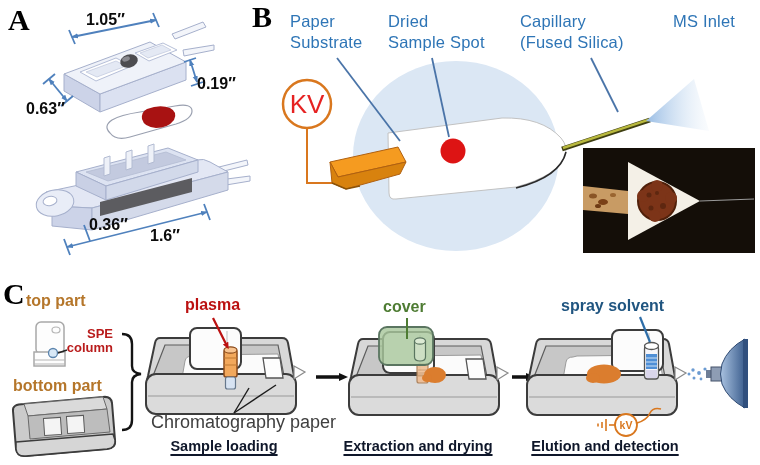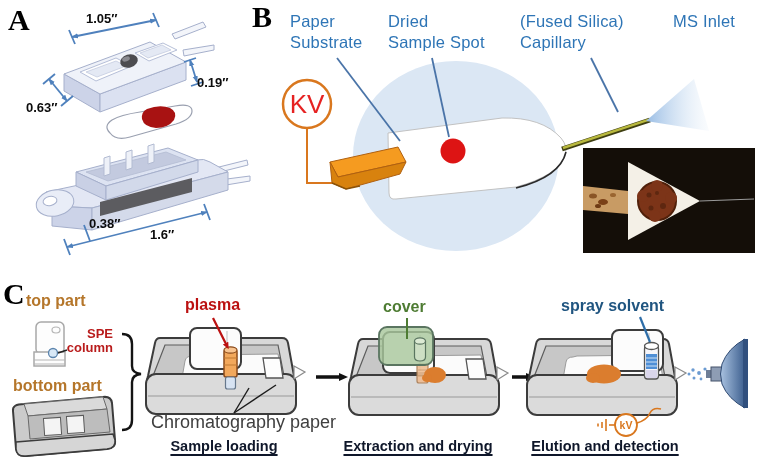--- a/index.html
+++ b/index.html
@@ -2,21 +2,21 @@
 <html style="--callout_blue: #2e75b6; --dim_blue: #4f81bd; --kv_red: #e62222; --kv_orange: #d9771e; --part_brown: #b5762a; --plasma_red: #bb1111; --cover_green: #4e7c33; --solvent_blue: #205580; --stain_orange: #db7d2e; --sample_red: #dd1414; --sample_dark_red: #a81212; --cover_fill: #a8c79c; --solvent_fill: #4f8fd6;"><head>
 <meta charset="utf-8">
 <style>
 *{margin:0;padding:0;box-sizing:border-box}
 body{background:#fff}
 #fig{position:relative;width:760px;height:465px;background:#fff;overflow:hidden;
      font-family:"Liberation Sans",sans-serif;color:#111}
 .abs{position:absolute}
 .panel-letter{font-family:"Liberation Serif",serif;font-weight:bold;font-size:30px;color:#000;line-height:1}
 .callout{color:var(--callout_blue);font-size:16.5px;line-height:21px;font-weight:500;letter-spacing:.2px;white-space:nowrap}
-.dim{font-weight:bold;font-size:13px;color:#0c0c0c;white-space:nowrap}
+.dim{font-weight:bold;font-size:16px;color:#0c0c0c;white-space:nowrap}
 .a-sub{font-weight:bold;font-size:14px;line-height:17px;color:#0c0c0c}
 .kv-big{color:var(--kv_red);font-size:26px;font-weight:500;text-align:center;line-height:1}
 .c-ann{font-weight:bold;font-size:16px;white-space:nowrap}
 .brown{color:var(--part_brown)}
 .spe{font-weight:bold;font-size:13px;line-height:13.5px;color:#b91c1c;text-align:right}
 .note{font-size:18px;color:#404040;white-space:nowrap}
 .caption{font-weight:bold;font-size:14.5px;color:#0f172a;text-align:center;white-space:nowrap;
          text-decoration:underline;text-underline-offset:3px;text-decoration-thickness:2px}
 .kv-small{font-weight:bold;font-size:10.5px;color:var(--kv_orange);text-align:center;line-height:1}
 svg{display:block}
@@ -279,35 +279,35 @@
         <circle cx="626" cy="143" r="11" fill="#ffffff" stroke-width="1.8"></circle>
         <path d="M637,141 Q647,138 650,131 Q653,125 661,127"></path>
       </g>
     </g>
   </svg>
 
   <div class="abs panel-letter" style="left:8px;top:5px">A</div>
   <div class="abs dim" style="left:86px;top:11px">1.05″</div>
   <div class="abs dim" style="left:197px;top:75px">0.19″</div>
   <div class="abs dim" style="left:26px;top:100px">0.63″</div>
-  <div class="abs dim" style="left:89px;top:216px">0.38″</div>
+  <div class="abs dim" style="left:89px;top:216px">0.36″</div>
   <div class="abs dim" style="left:150px;top:227px">1.6″</div>
 
   <div class="abs panel-letter" style="left:252px;top:2px">B</div>
   <div class="abs callout" style="left:290px;top:11px">
     <div>Paper</div>
     <div>Substrate</div>
   </div>
   <div class="abs callout" style="left:388px;top:11px">
     <div>Dried</div>
     <div>Sample Spot</div>
   </div>
   <div class="abs callout" style="left:520px;top:11px">
+    <div>Capillary</div>
     <div>(Fused Silica)</div>
-    <div>Capillary</div>
   </div>
   <div class="abs callout" style="left:673px;top:11px">
     <div>MS Inlet</div>
   </div>
   <div class="abs kv-big" style="left:284px;top:91px;width:46px">KV</div>
 
   <div class="abs panel-letter" style="left:3px;top:279px">C</div>
   <div class="abs c-ann brown" style="left:26px;top:292px">top part</div>
   <div class="abs spe" style="left:63px;top:327px;width:50px">SPE column</div>
   <div class="abs c-ann brown" style="left:13px;top:377px">bottom part</div>

